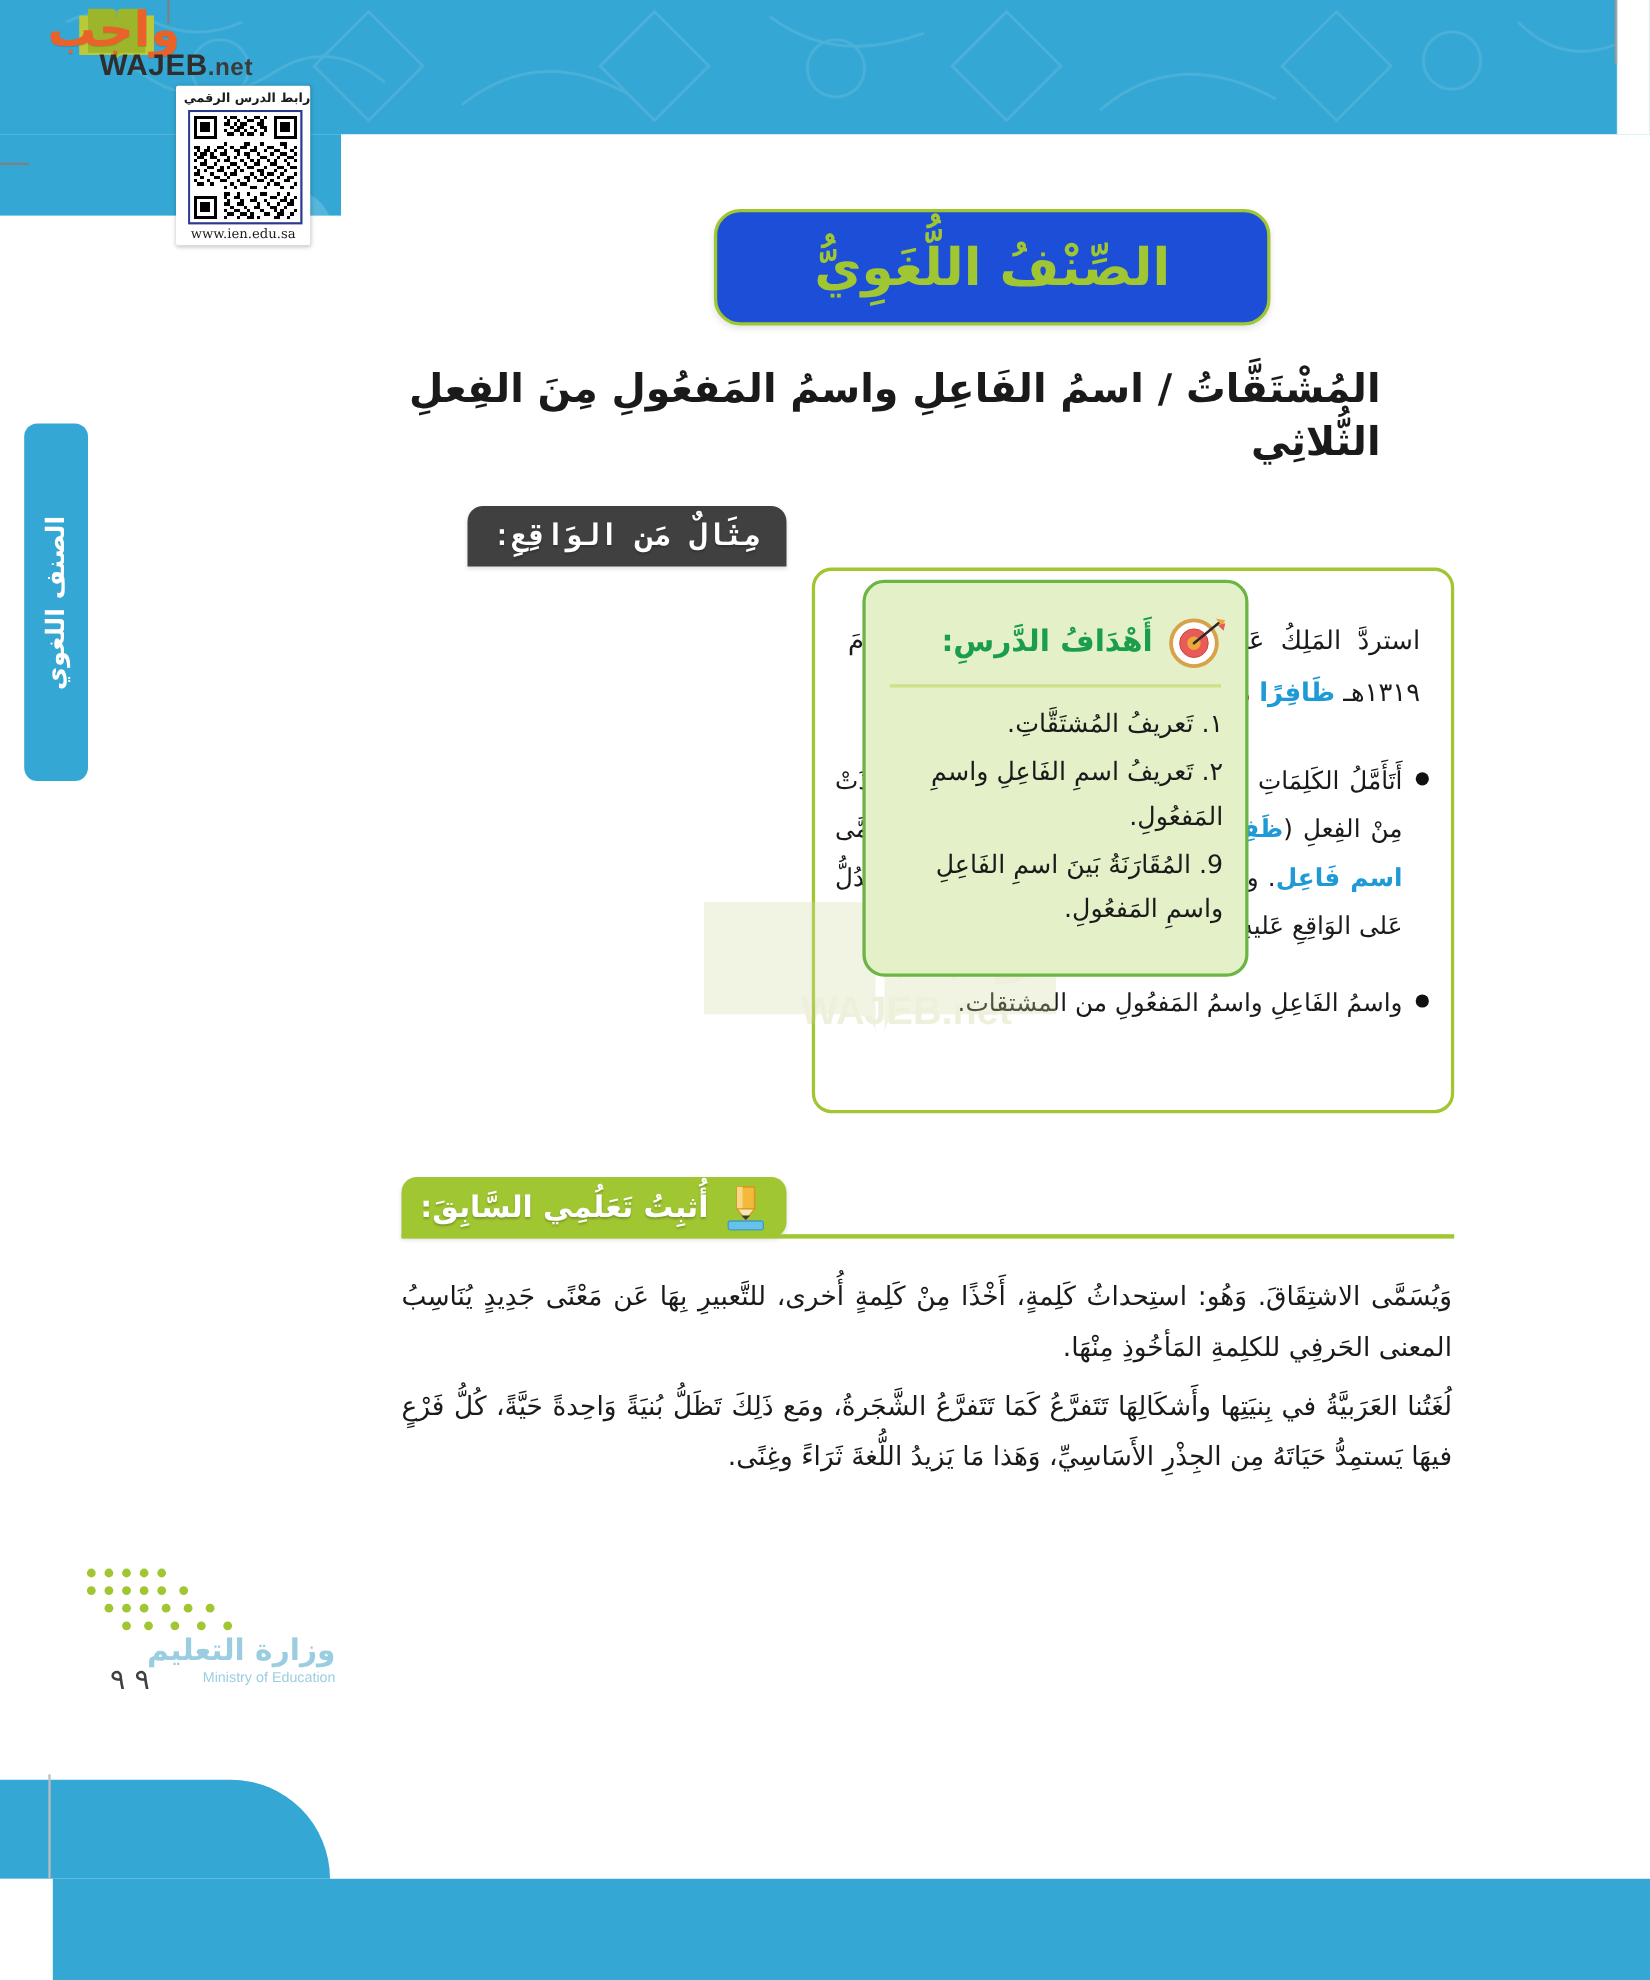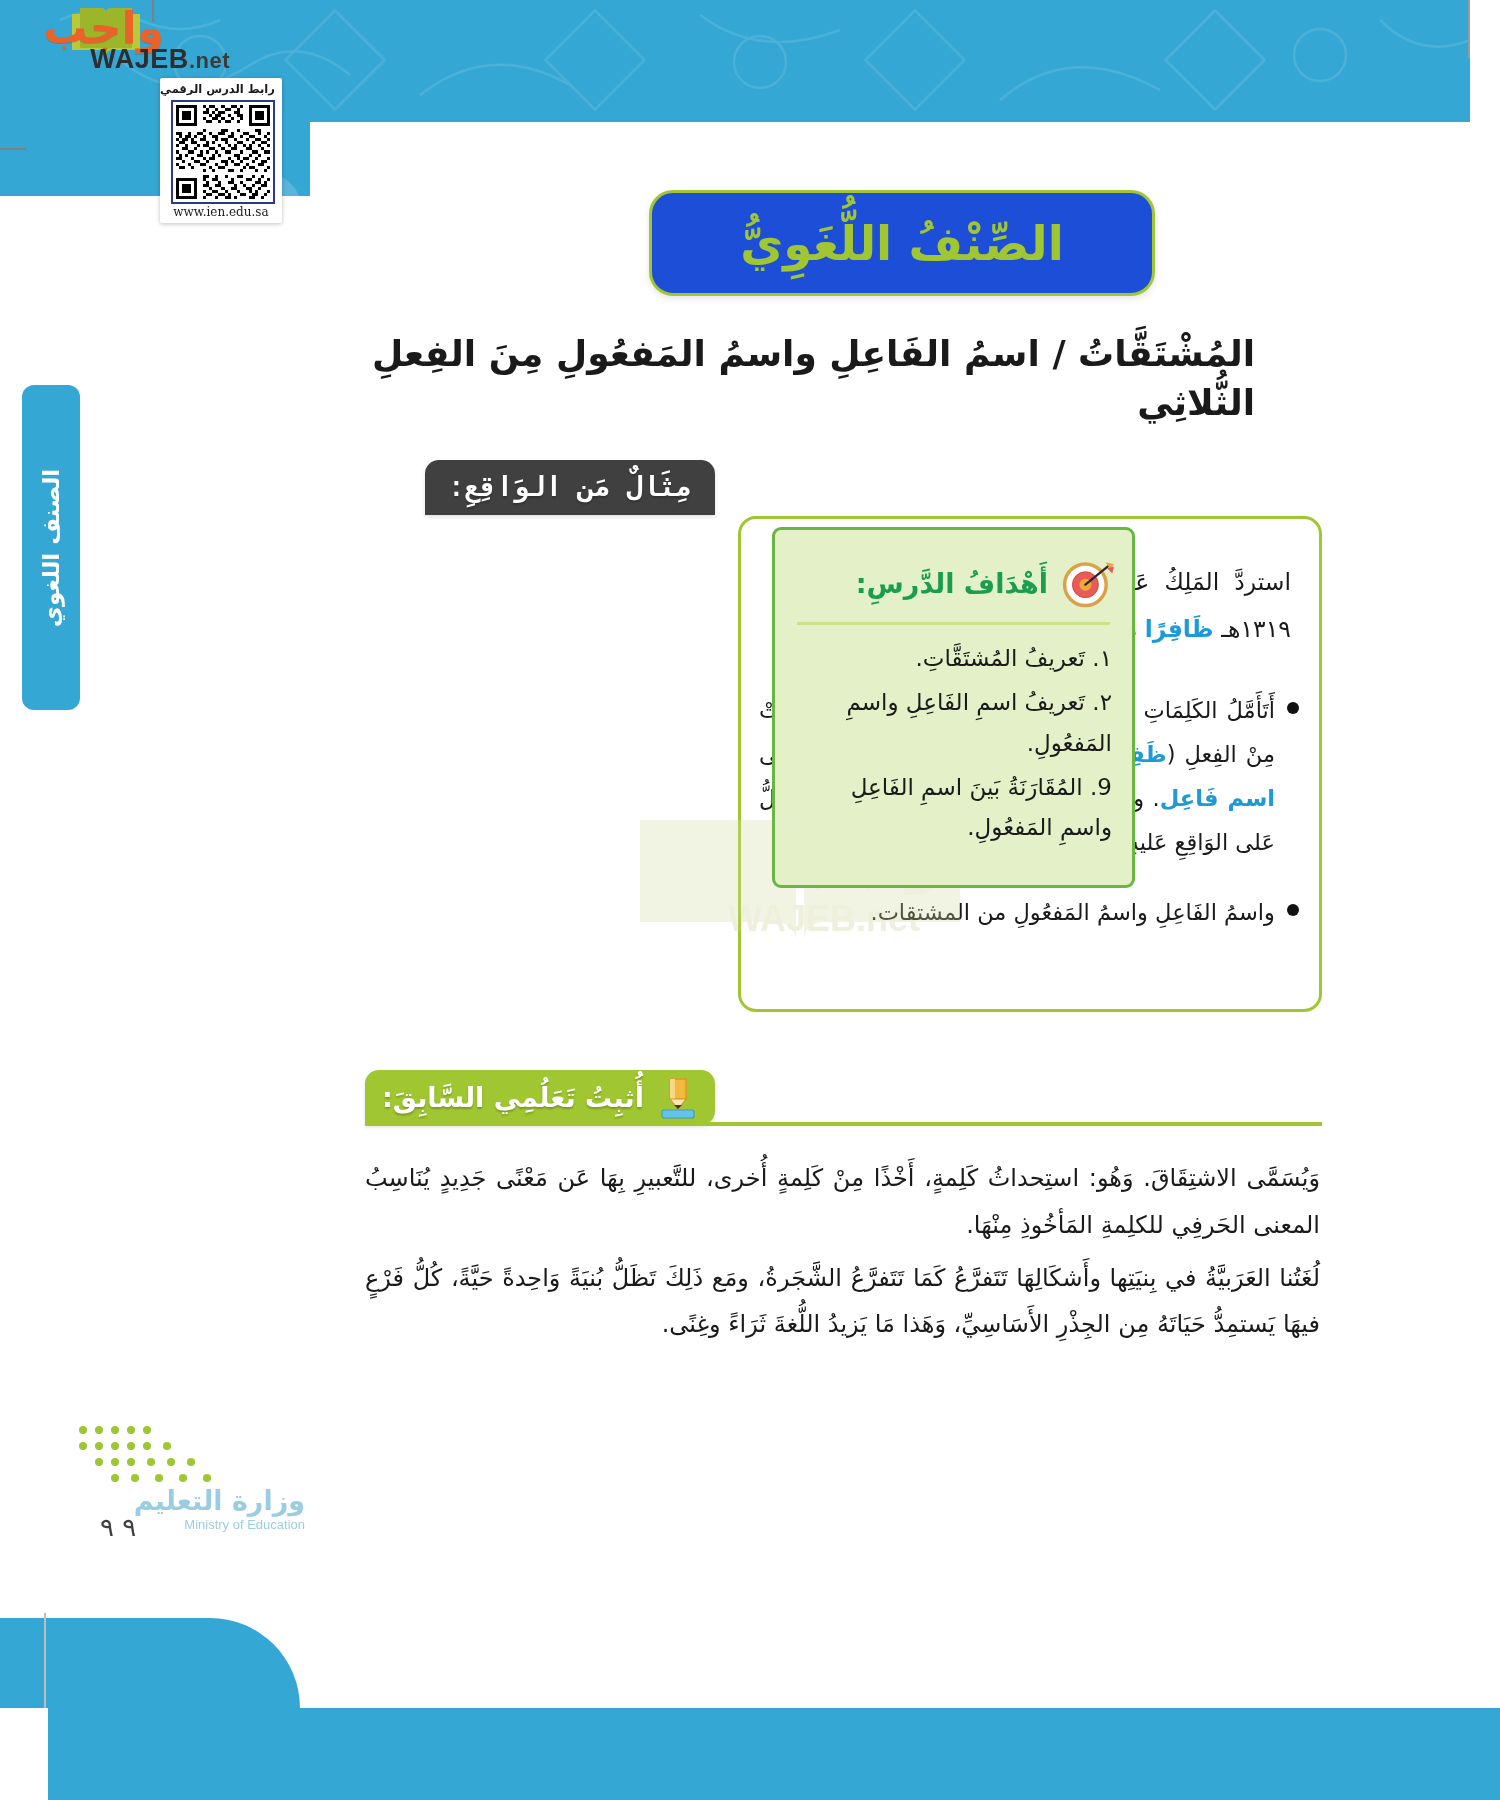--- a/index.html
+++ b/index.html
@@ -49,21 +49,21 @@
     position:absolute;left:56px;top:4px;width:76px;height:56px;
   }
 
   
   .qr-card{
     position:absolute;left:160px;top:78px;width:122px;height:145px;
     background:#ffffff;box-shadow:0 1px 4px rgba(0,0,0,.25);
     border-radius:2px;
   }
   .qr-title{
-    position:absolute;top:4px;right:0;left:0;text-align:left;
+    position:absolute;top:4px;right:0;left:0;text-align:right;
     font-size:11.5px;color:#1b1b1b;font-weight:bold;
   }
   .qr-img{
     position:absolute;left:11px;top:22px;width:100px;height:100px;
     border:2px solid #2b3a8f;background:#fff;
   }
   .qr-url{
     position:absolute;bottom:4px;left:0;right:0;text-align:center;
     font-size:12px;color:#1b1b1b;direction:ltr;
     font-family:"DejaVu Serif","Liberation Serif",serif;
@@ -131,21 +131,21 @@
     flex:0 0 auto;width:12px;height:12px;border-radius:50%;background:#111;
     margin-top:13px;margin-left:12px;
   }
   .bullet-text{
     flex:1 1 auto;text-align:justify;font-size:22.5px;line-height:1.95;color:#1a1a1a;
   }
 
   
   .obj-box{
     position:absolute;right:365px;top:527px;width:345px;height:355px;
-    background:#e3f0c8;border:3px solid #6bb545;border-radius:9px;padding-left:12px;
+    background:#e3f0c8;border:3px solid #6bb545;border-radius:20px;
   }
   .obj-head{
     position:absolute;top:18px;right:18px;left:18px;height:70px;
     display:flex;align-items:center;justify-content:flex-start;gap:14px;
   }
   .obj-head .label{
     font-size:27px;font-weight:bold;color:#1a9e4b;
   }
   .obj-rule{
     position:absolute;top:92px;right:22px;left:22px;height:3px;background:#cfe08a;

